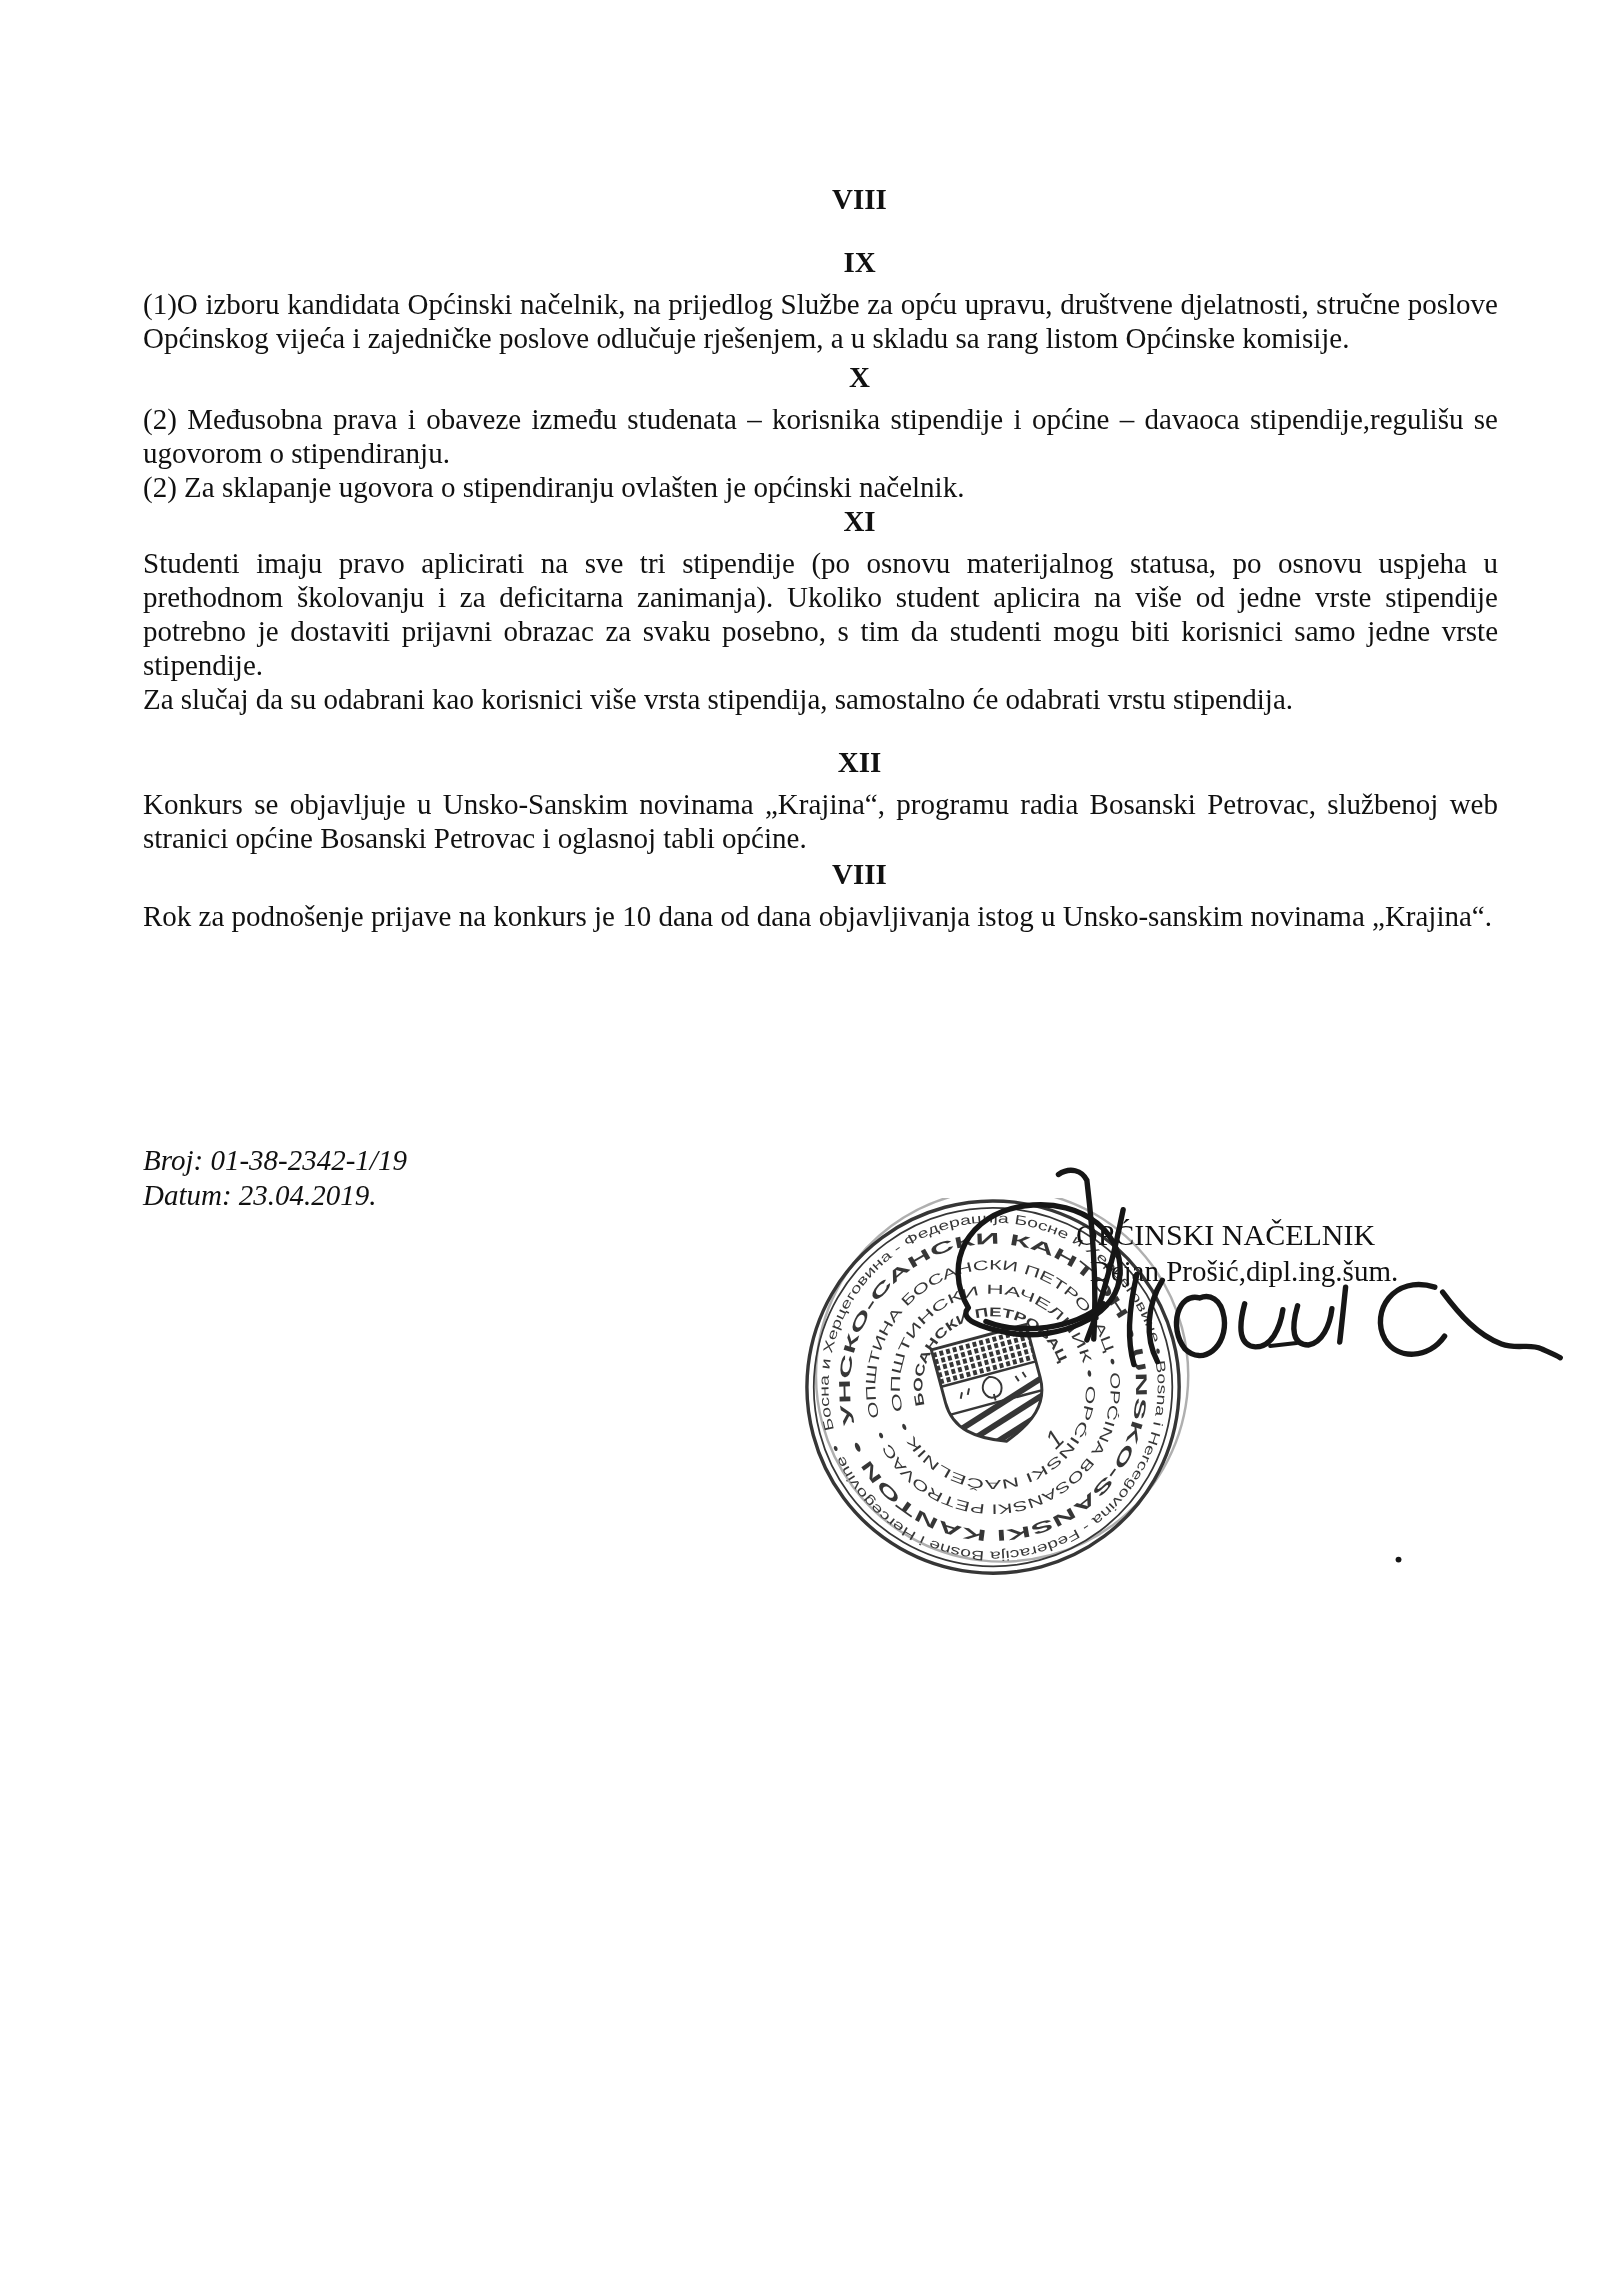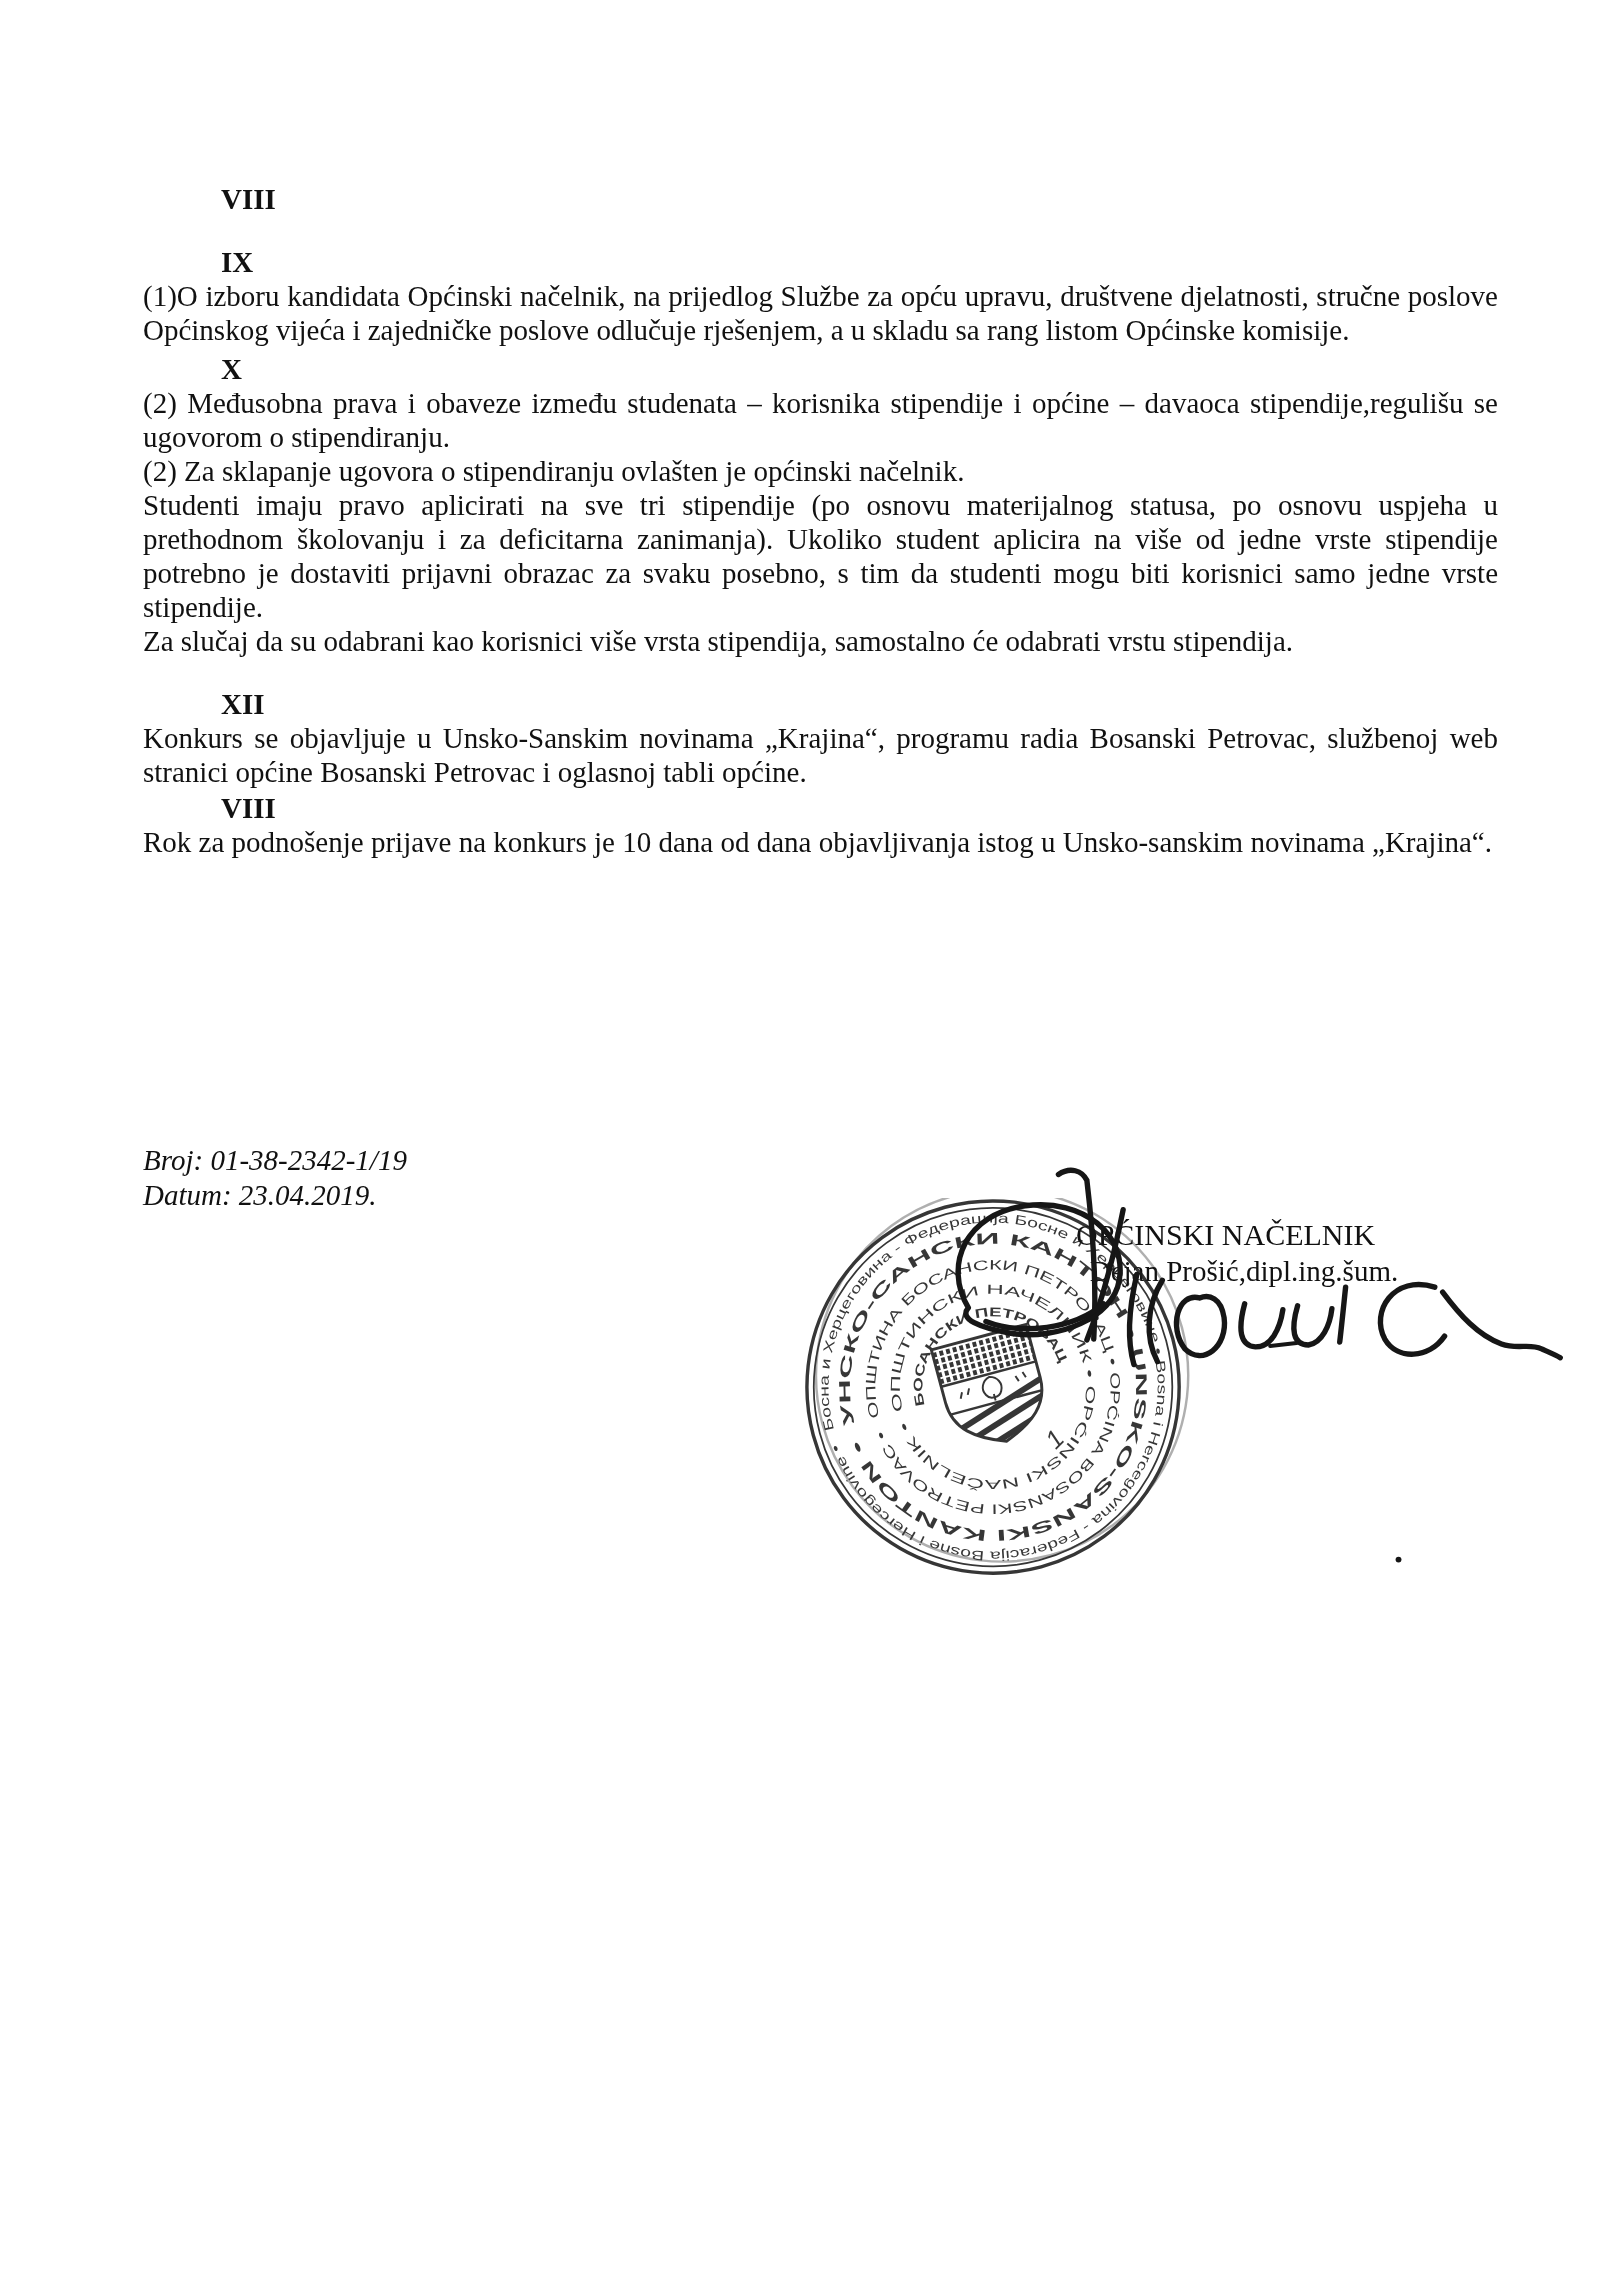--- a/index.html
+++ b/index.html
@@ -11,24 +11,24 @@
     color:#111;
     overflow:hidden;
   }
   .textblock {
     position:absolute; left:143px; top:0;
     width:1355px;
     font-size:29px; line-height:34px;
     text-align:justify;
   }
   .sec-heading {
-    text-align:left;
+    text-align:center;
     font-weight:bold;
     padding-left:78px;          
-    margin:0;
+    margin:8px;
   }
   .para { margin:0; }
   .mt-first { margin-top:182px; }
   .mt-ix    { margin-top:29px; }
   .mt-x     { margin-top:4.9px; }
   .mt-xi    { margin-top:0; }
   .mt-xii   { margin-top:29px; }
   .mt-xiii  { margin-top:2px; }
   .metablock {
     position:absolute; left:143px; top:1143px;
@@ -65,20 +65,21 @@
     <p class="para">(1)O izboru kandidata Općinski načelnik, na prijedlog Službe za opću upravu, društvene djelatnosti, stručne poslove Općinskog vijeća i zajedničke poslove odlučuje rješenjem, a u skladu sa rang listom Općinske komisije.</p>
   </div>
 
   <div>
     <p class="sec-heading mt-x">X</p>
     <p class="para">(2) Međusobna prava i obaveze između studenata – korisnika stipendije i općine – davaoca stipendije,regulišu se ugovorom o stipendiranju.</p>
     <p class="para">(2) Za sklapanje ugovora o stipendiranju ovlašten je općinski načelnik.</p>
   </div>
 
   <div>
+    <p class="sec-heading mt-xi">XI</p>
     <p class="para">Studenti imaju pravo aplicirati na sve tri stipendije (po osnovu materijalnog statusa, po osnovu uspjeha u prethodnom školovanju i za deficitarna zanimanja). Ukoliko student aplicira na više od jedne vrste stipendije potrebno je dostaviti prijavni obrazac za svaku posebno, s tim da studenti mogu biti korisnici samo jedne  vrste stipendije.</p>
     <p class="para">Za slučaj da su odabrani kao korisnici  više vrsta stipendija, samostalno će odabrati vrstu stipendija.</p>
   </div>
 
   <div>
     <p class="sec-heading mt-xii">XII</p>
     <p class="para">Konkurs se objavljuje u Unsko-Sanskim novinama „Krajina“, programu radia Bosanski Petrovac, službenoj web stranici općine Bosanski Petrovac i oglasnoj tabli općine.</p>
   </div>
 
   <div>

